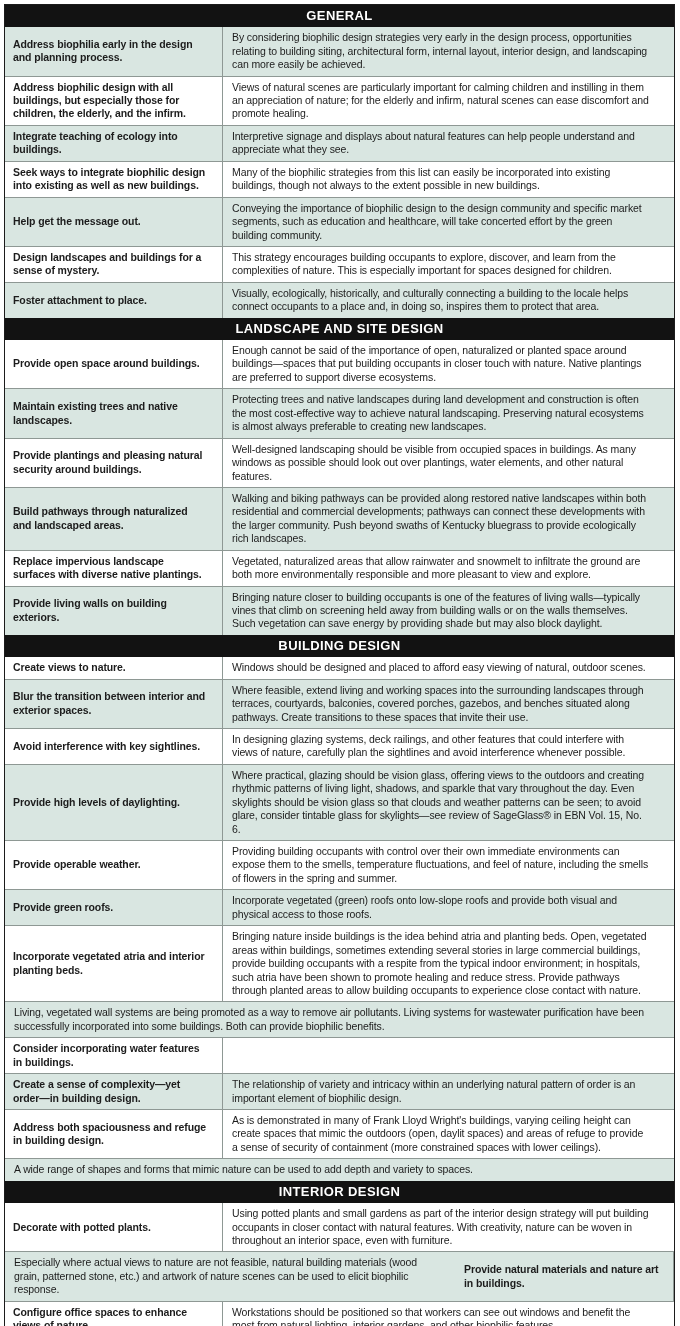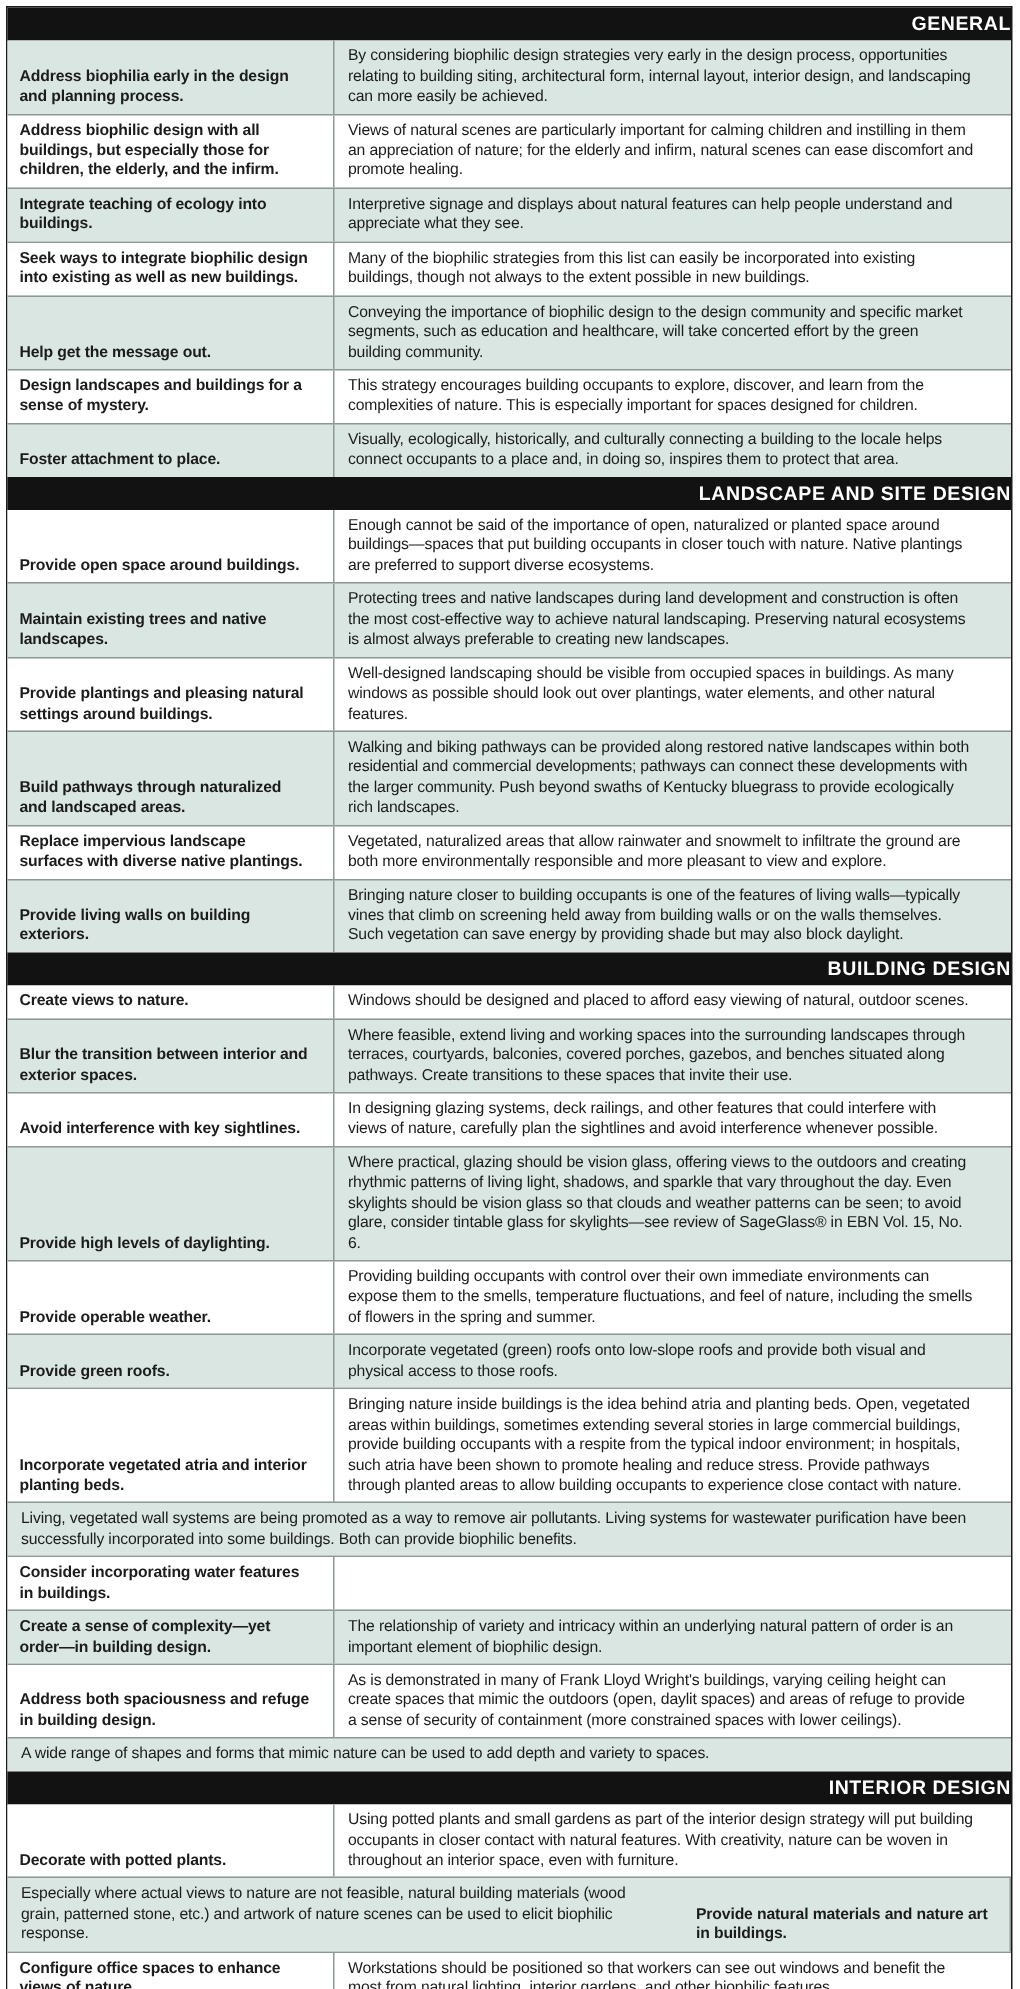--- a/index.html
+++ b/index.html
@@ -18,21 +18,21 @@
   }
   .page{padding:4px 5px 5px 4px;}
   .table{
     border:1px solid var(--outer-border);
     width:100%;
     box-sizing:border-box;
   }
   .section-header{
     background:var(--header-bg);
     color:var(--header-text);
-    text-align:right;
+    text-align:center;
     font-weight:bold;
     font-size:13px;
     letter-spacing:.4px;
     padding:4px 0 4px 0;
     line-height:1.1;
   }
   .row{
     display:flex;
     align-items:stretch;
     background:#ffffff;
@@ -47,21 +47,20 @@
     line-height:1.28;
     letter-spacing:-0.1px;
     box-sizing:border-box;
   }
   .cell-strategy{
     flex:0 0 218px;
     max-width:218px;
     font-weight:bold;
     border-right:1px solid var(--border-gray);
     padding-right:14px;
-    align-items:flex-end;
   }
   .cell-description{
     flex:1 1 auto;
     padding-left:9px;
     padding-right:24px;
   }
 </style>
 </head>
 <body>
 
@@ -136,21 +135,21 @@
       <div class="row shaded">
         <div class="cell cell-strategy">
           <span>Maintain existing trees and native landscapes.</span>
         </div>
         <div class="cell cell-description">
           <span>Protecting trees and native landscapes during land development and construction is often the most cost-effective way to achieve natural landscaping. Preserving natural ecosystems is almost always preferable to creating new landscapes.</span>
         </div>
       </div>
       <div class="row plain">
         <div class="cell cell-strategy">
-          <span>Provide plantings and pleasing natural settings around buildings.</span>
+          <span>Provide plantings and pleasing natural security around buildings.</span>
         </div>
         <div class="cell cell-description">
           <span>Well-designed landscaping should be visible from occupied spaces in buildings. As many windows as possible should look out over plantings, water elements, and other natural features.</span>
         </div>
       </div>
       <div class="row shaded">
         <div class="cell cell-strategy">
           <span>Build pathways through naturalized and landscaped areas.</span>
         </div>
         <div class="cell cell-description">

